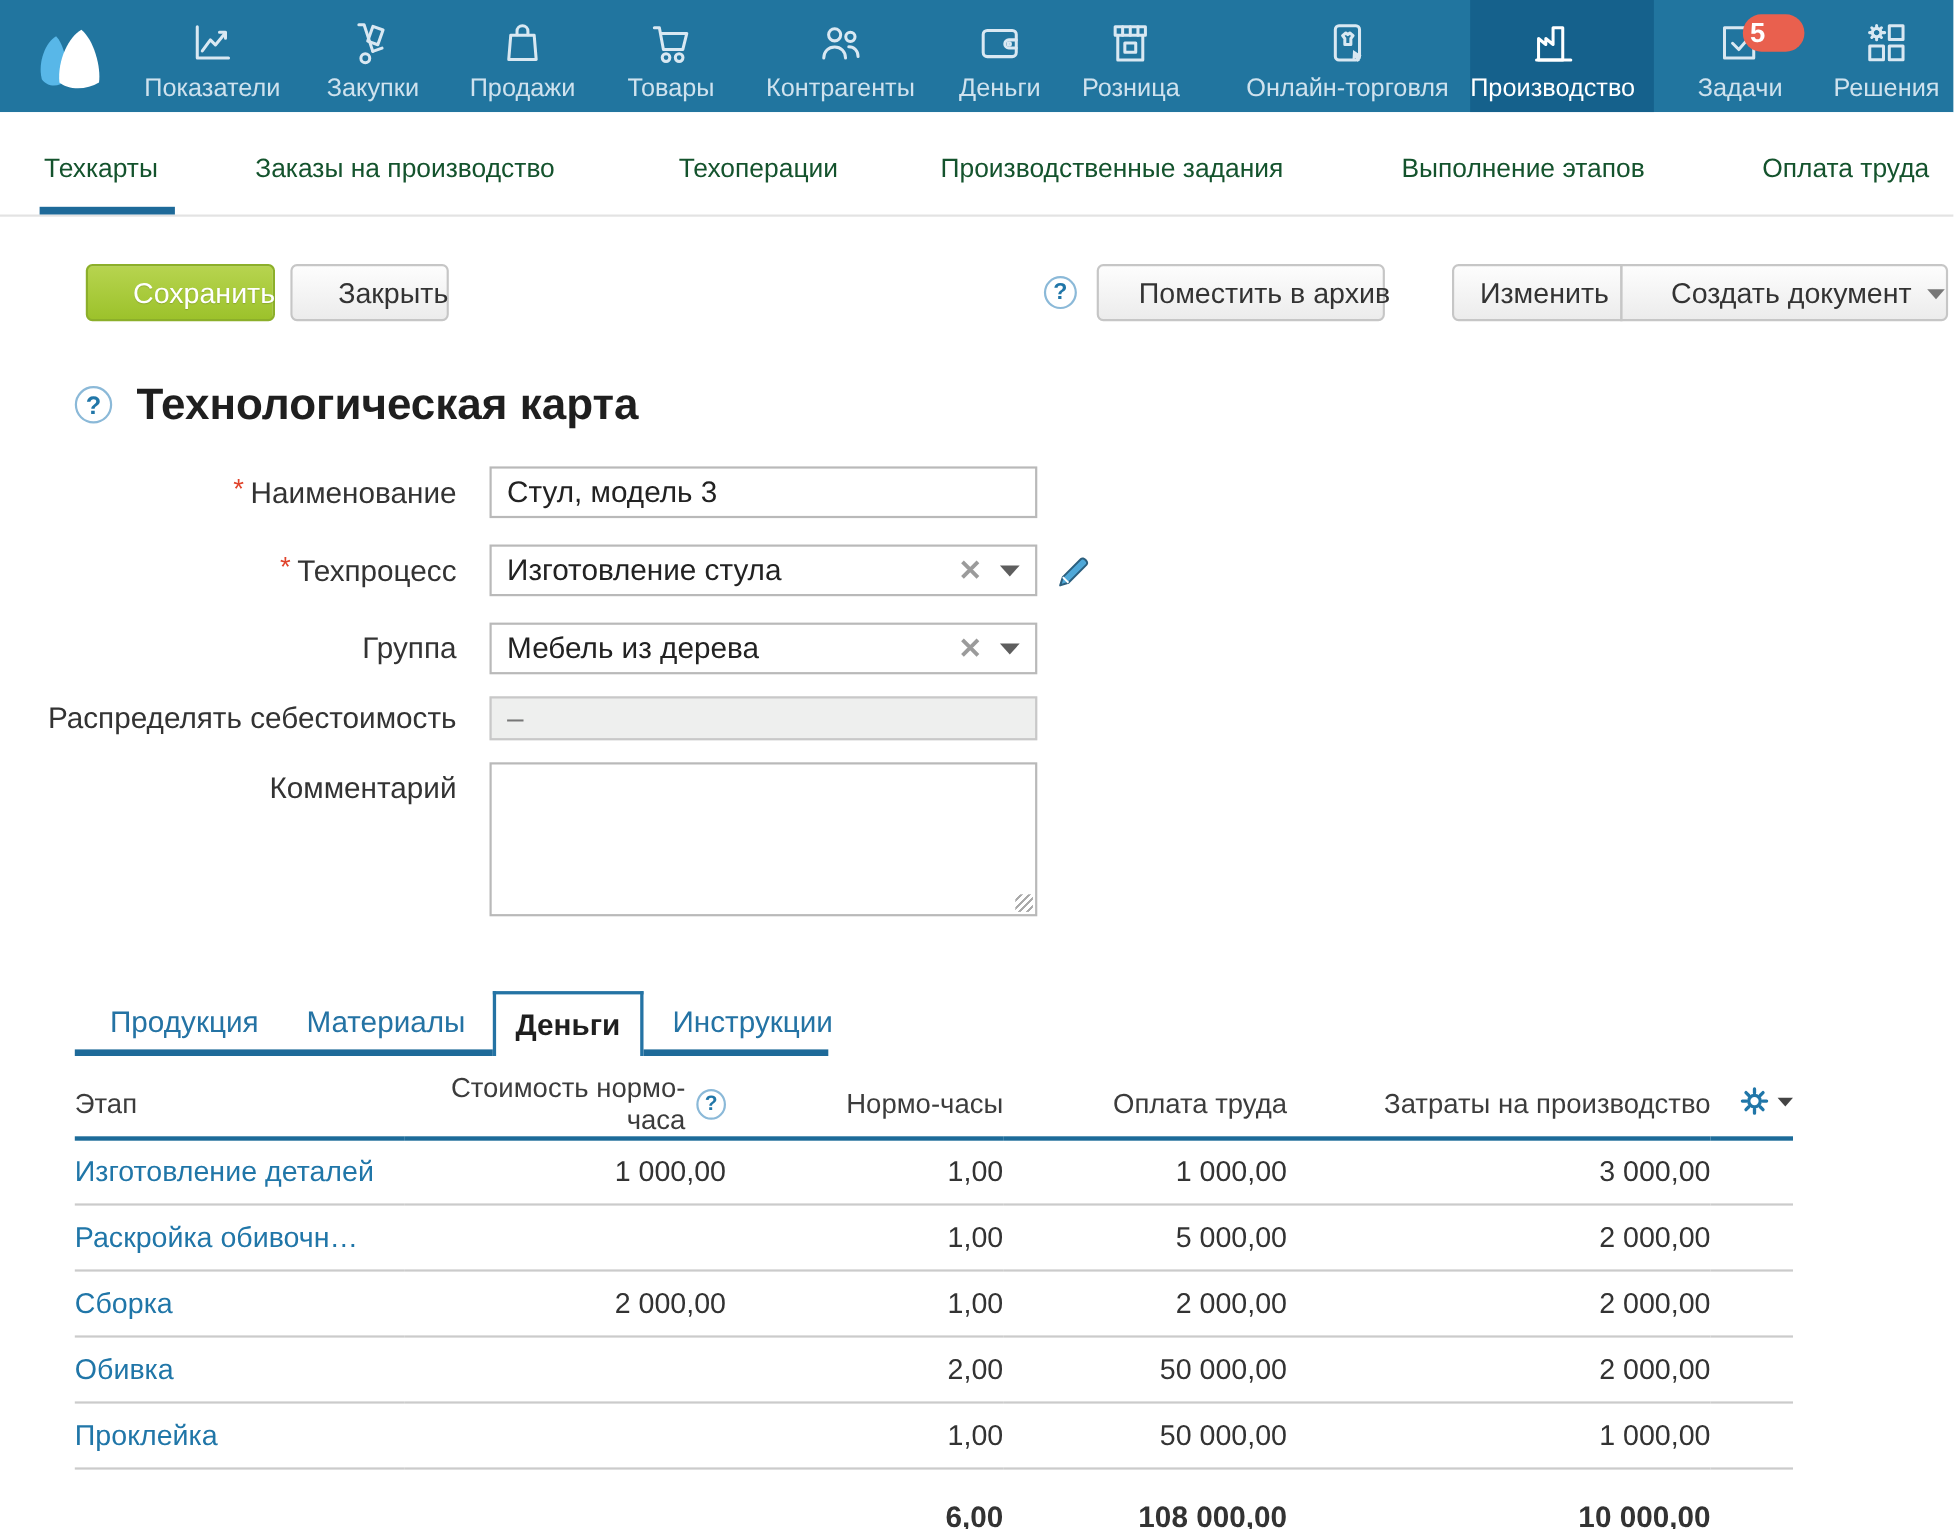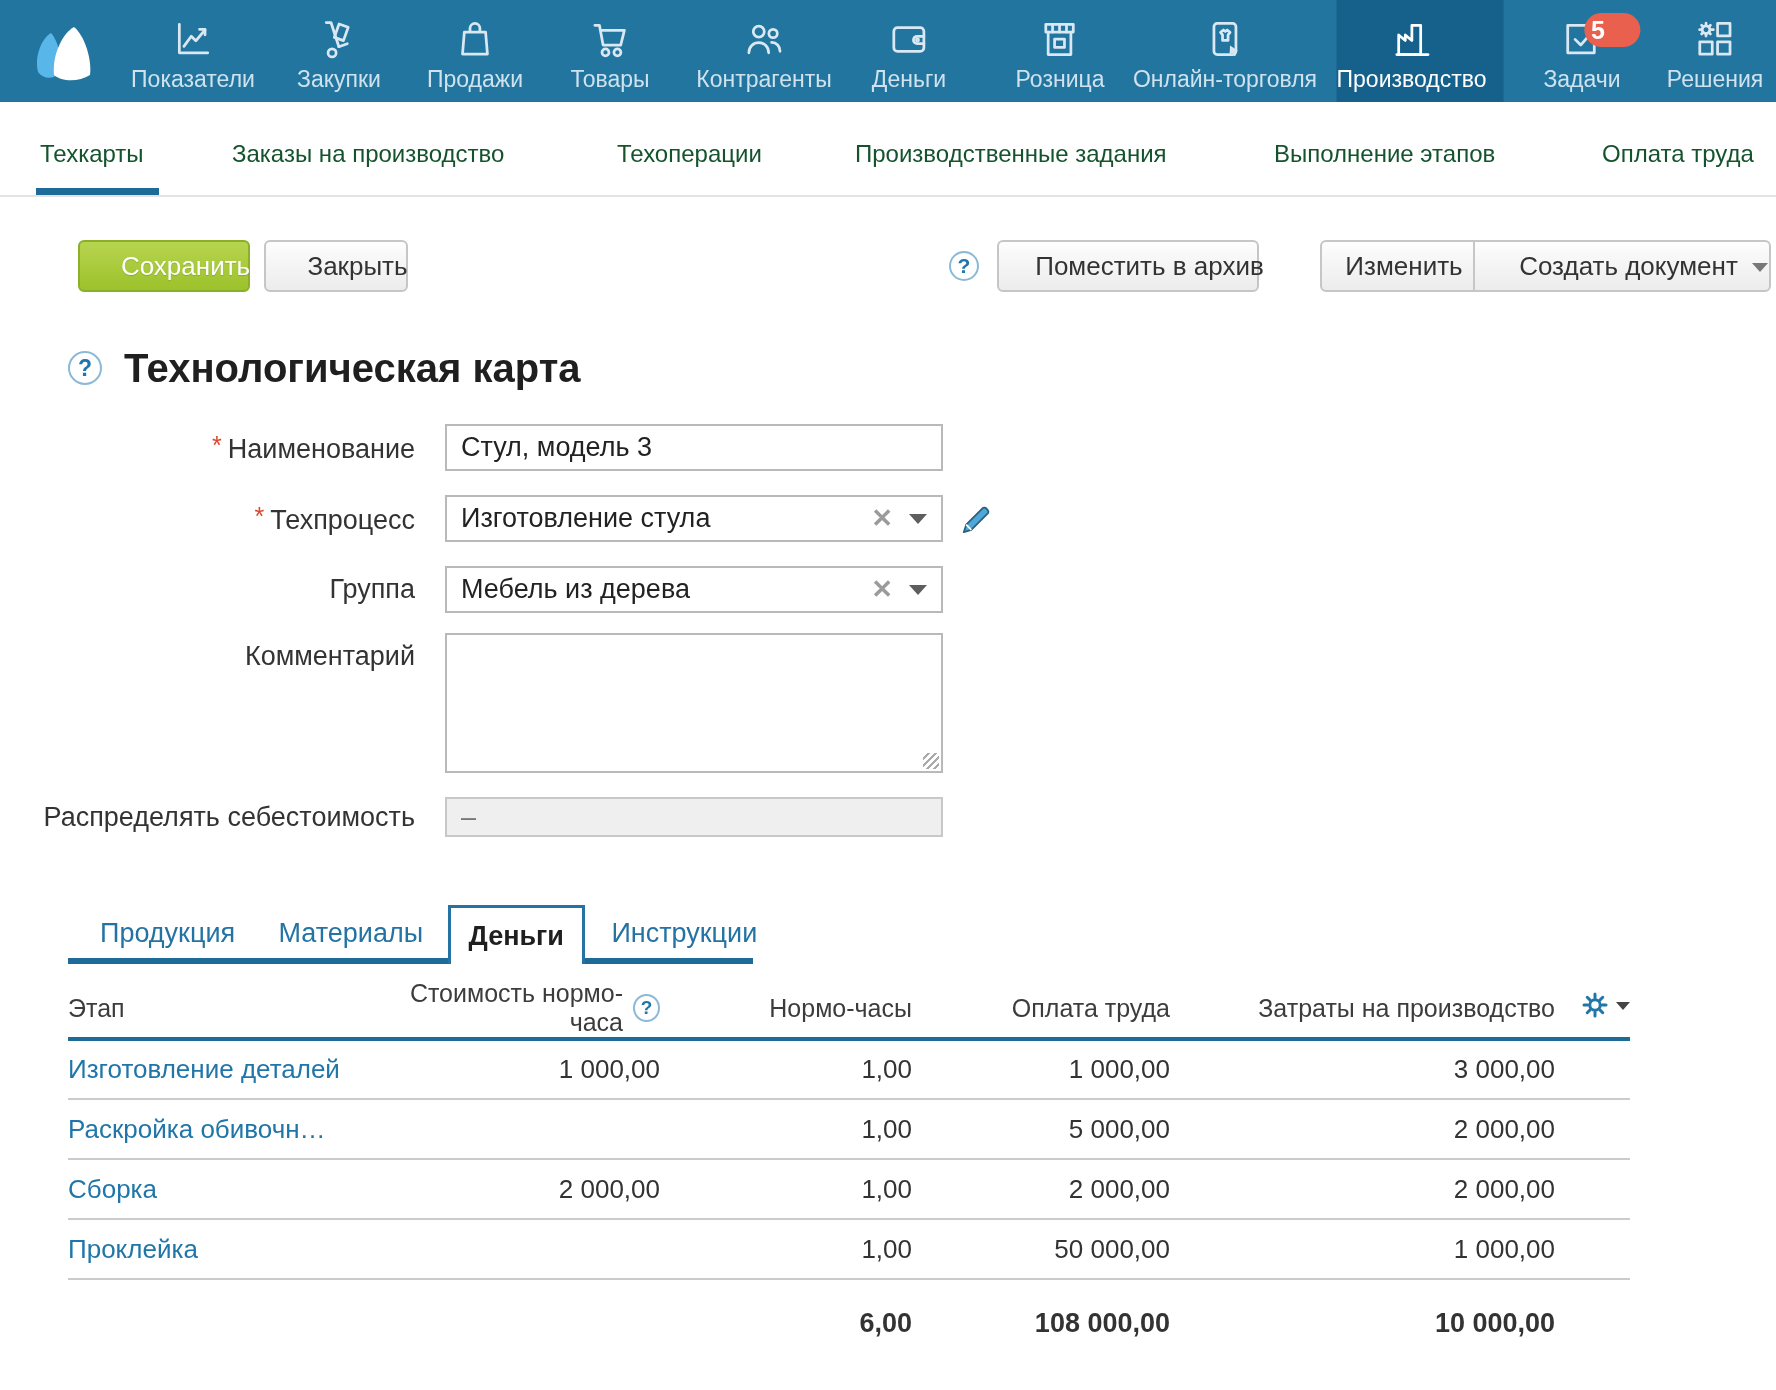--- a/index.html
+++ b/index.html
@@ -164,21 +164,21 @@
   <div class="topnav-item" style="left:909px">
     <span class="ticon">
       <svg viewBox="0 0 24 24" fill="none" stroke-width="1.5" stroke-linecap="round" stroke-linejoin="round">
         <rect x="3.8" y="5.8" width="16.4" height="13" rx="2"></rect>
         <path d="M20.2 10.5h-3.7a2 2 0 0 0 0 4h3.7"></path>
           <circle cx="16.7" cy="12.5" r="0.6"></circle>
       </svg></span>
     <span class="tlabel">Деньги</span>
   </div>
 
-  <div class="topnav-item" style="left:1060px">
+  <div class="topnav-item" style="left:1028px">
     <span class="ticon">
       <svg viewBox="0 0 24 24" fill="none" stroke-width="1.5" stroke-linecap="round" stroke-linejoin="round">
         <rect x="4.5" y="4" width="15" height="4.2"></rect>
           <path d="M8.2 4v4.2M12 4v4.2M15.8 4v4.2"></path>
         <path d="M5.8 8.2v12.3h12.4V8.2"></path>
           <rect x="9.3" y="12" width="5.4" height="4.6"></rect>
       </svg></span>
     <span class="tlabel">Розница</span>
   </div>
 
@@ -288,34 +288,34 @@
     <div class="form-row r3">
       <div class="form-label">Группа</div>
       <div class="fgap"></div>
       <div class="input">
         <span class="val">Мебель из дерева</span>
         <span class="clear-x">✕</span>
         <span class="sel-caret"></span>
       </div>
     </div>
 
+    <div class="form-row r3">
+      <div class="form-label">Распределять себестоимость</div>
+      <div class="fgap"></div>
+      <div class="input h40">
+        <span class="val">–</span>
+      </div>
+    </div>
+
     <div class="form-row top">
       <div class="form-label">Комментарий</div>
       <div class="fgap"></div>
       <div class="textarea">
         <span></span>
         <span class="resize-grip"></span>
-      </div>
-    </div>
-
-    <div class="form-row r3">
-      <div class="form-label">Распределять себестоимость</div>
-      <div class="fgap"></div>
-      <div class="input h40">
-        <span class="val">–</span>
       </div>
     </div>
   </div>
 
   <div class="tabs">
     <span class="tab t1">Продукция</span>
     <span class="tab t2">Материалы</span>
     <span class="tab active">Деньги</span>
     <span class="tab t4">Инструкции</span>
   </div>
@@ -371,20 +371,28 @@
       </tr>
       <tr>
         <td class="stage"><a class="stage-link">Сборка</a></td>
         <td class="num">2 000,00</td>
         <td class="num">1,00</td>
         <td class="num">2 000,00</td>
         <td class="num">2 000,00</td>
         <td></td>
       </tr>
       <tr>
+        <td class="stage"><a class="stage-link">Обивка</a></td>
+        <td class="num"></td>
+        <td class="num">2,00</td>
+        <td class="num">50 000,00</td>
+        <td class="num">2 000,00</td>
+        <td></td>
+      </tr>
+      <tr>
         <td class="stage"><a class="stage-link">Проклейка</a></td>
         <td class="num"></td>
         <td class="num">1,00</td>
         <td class="num">50 000,00</td>
         <td class="num">1 000,00</td>
         <td></td>
       </tr>
       <tr class="totals">
         <td class="stage"></td>
         <td class="num"></td>

